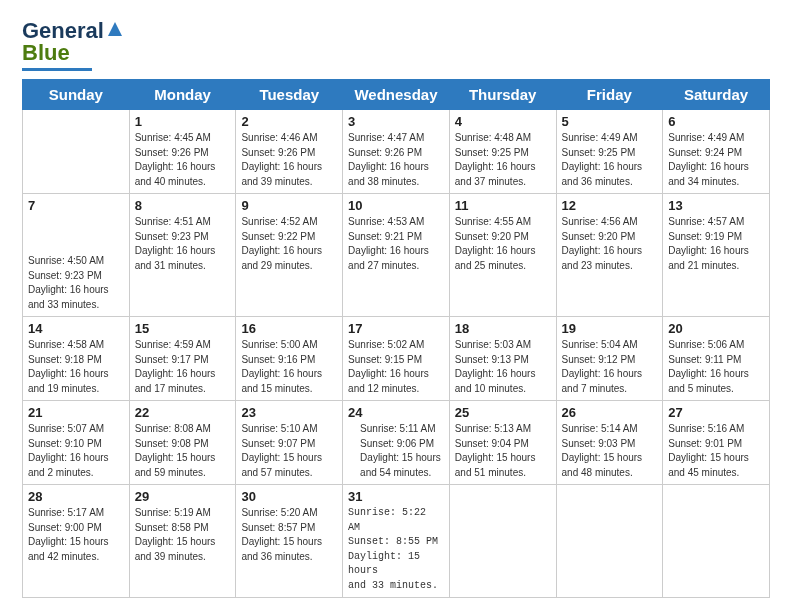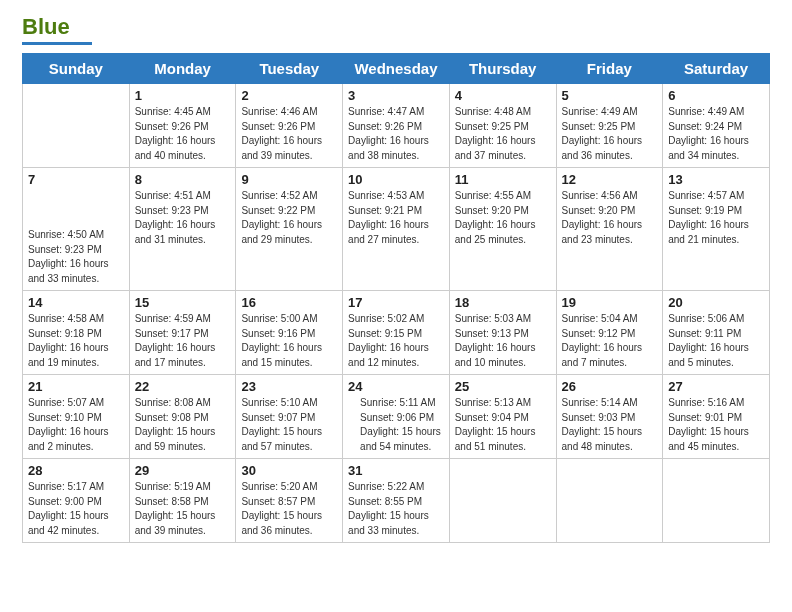--- a/index.html
+++ b/index.html
@@ -83,20 +83,26 @@
     .empty-cell {
       background: #f9f9f9;
     }
   </style>
 </head>
 <body>
 
 <div class="page">
   <div class="header">
     <div class="logo">
+      <div style="display:flex;align-items:center;">
+        <span style="font-size:22px;font-weight:bold;color:#1a3a5c;">General</span>
+        <svg width="18" height="18" viewBox="0 0 18 18" style="margin-left:2px;margin-top:-4px;">
+          <polygon points="2,16 9,2 16,16" fill="#2e7abf"></polygon>
+        </svg>
+      </div>
       <div style="display:flex;align-items:center;margin-top:-4px;">
         <span style="font-size:22px;font-weight:bold;color:#4d7c0f;">Blue</span>
       </div>
       <div class="logo-line"></div>
     </div>
     <div class="title-block">
       <div class="month-title"></div>
       <div class="location"></div>
     </div>
   </div>
@@ -329,21 +335,21 @@
           </td>
           <td>
             <span class="day-num">30</span>
             <div class="day-info" style="white-space: pre-line;">Sunrise: 5:20 AM
 Sunset: 8:57 PM
 Daylight: 15 hours
 and 36 minutes.</div>
           </td>
           <td>
             <span class="day-num">31</span>
-            <div class="day-info" style="white-space: pre-line;">Sunrise: 5:22 AM
+            <div class="day-info" style="white-space: pre-line; font-family: Liberation Mono, monospace;">Sunrise: 5:22 AM
 Sunset: 8:55 PM
 Daylight: 15 hours
 and 33 minutes.</div>
           </td>
           <td class="empty-cell"></td>
           <td class="empty-cell"></td>
           <td class="empty-cell"></td>
         </tr>
       </tbody>
   </table>

